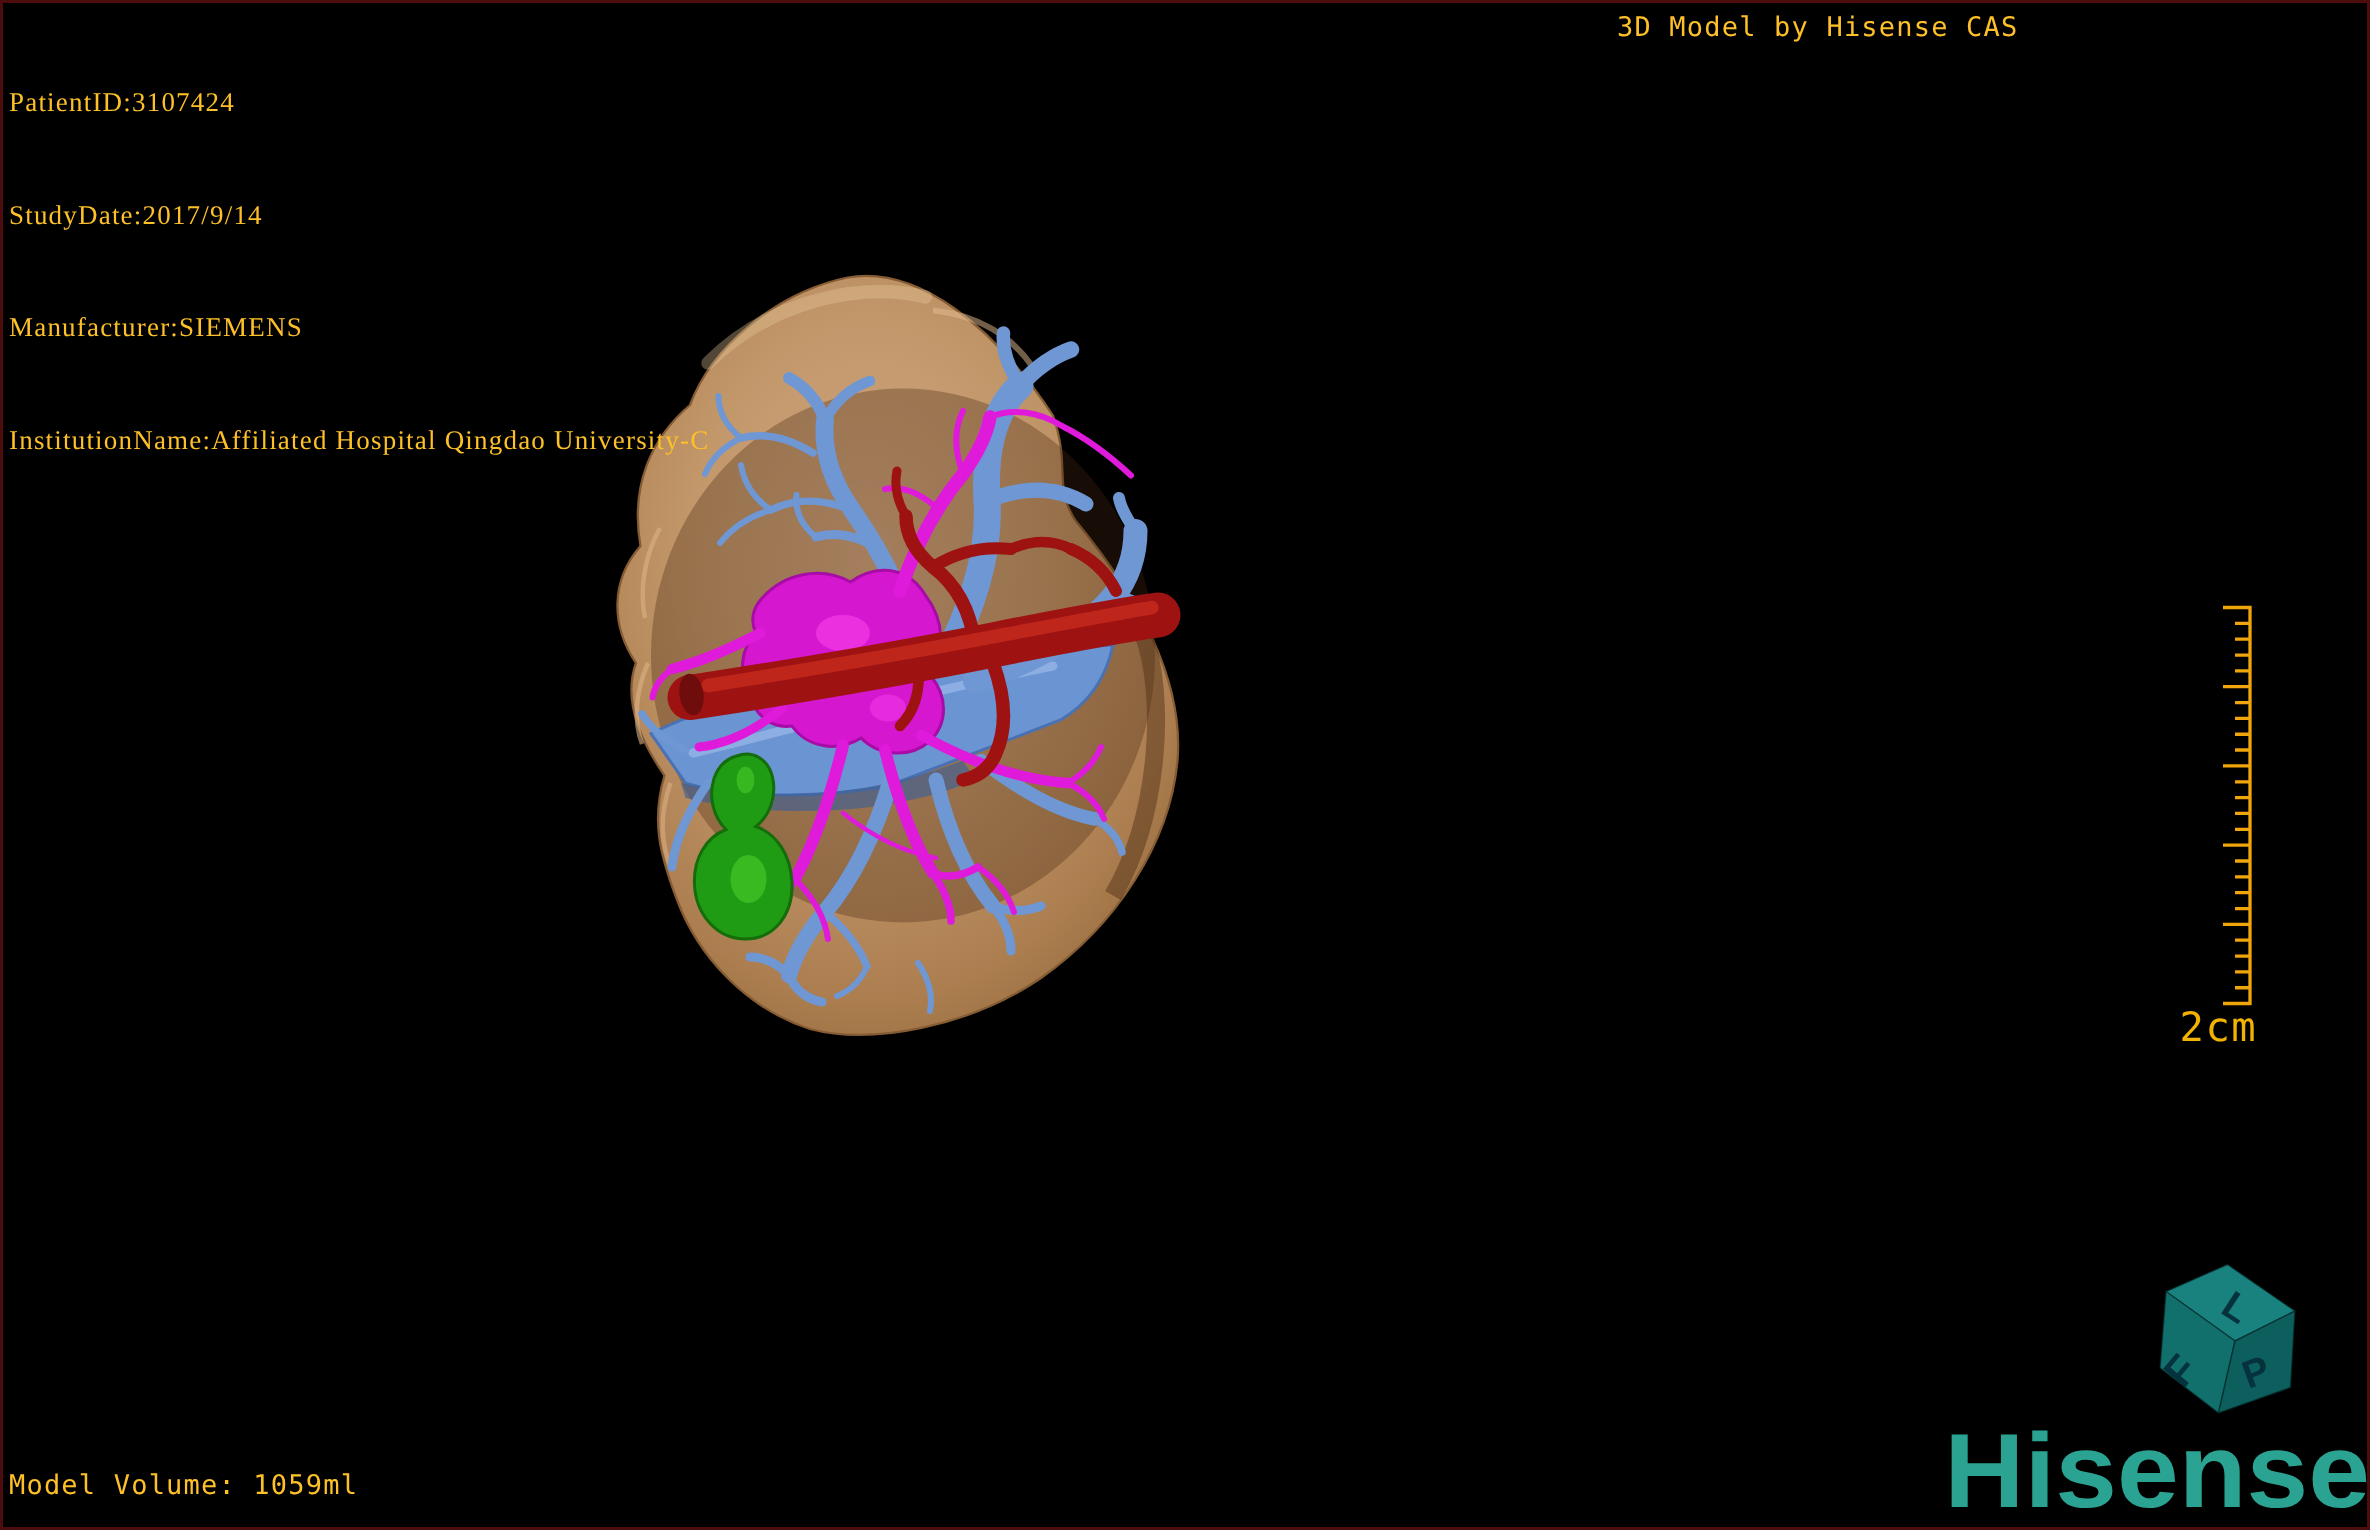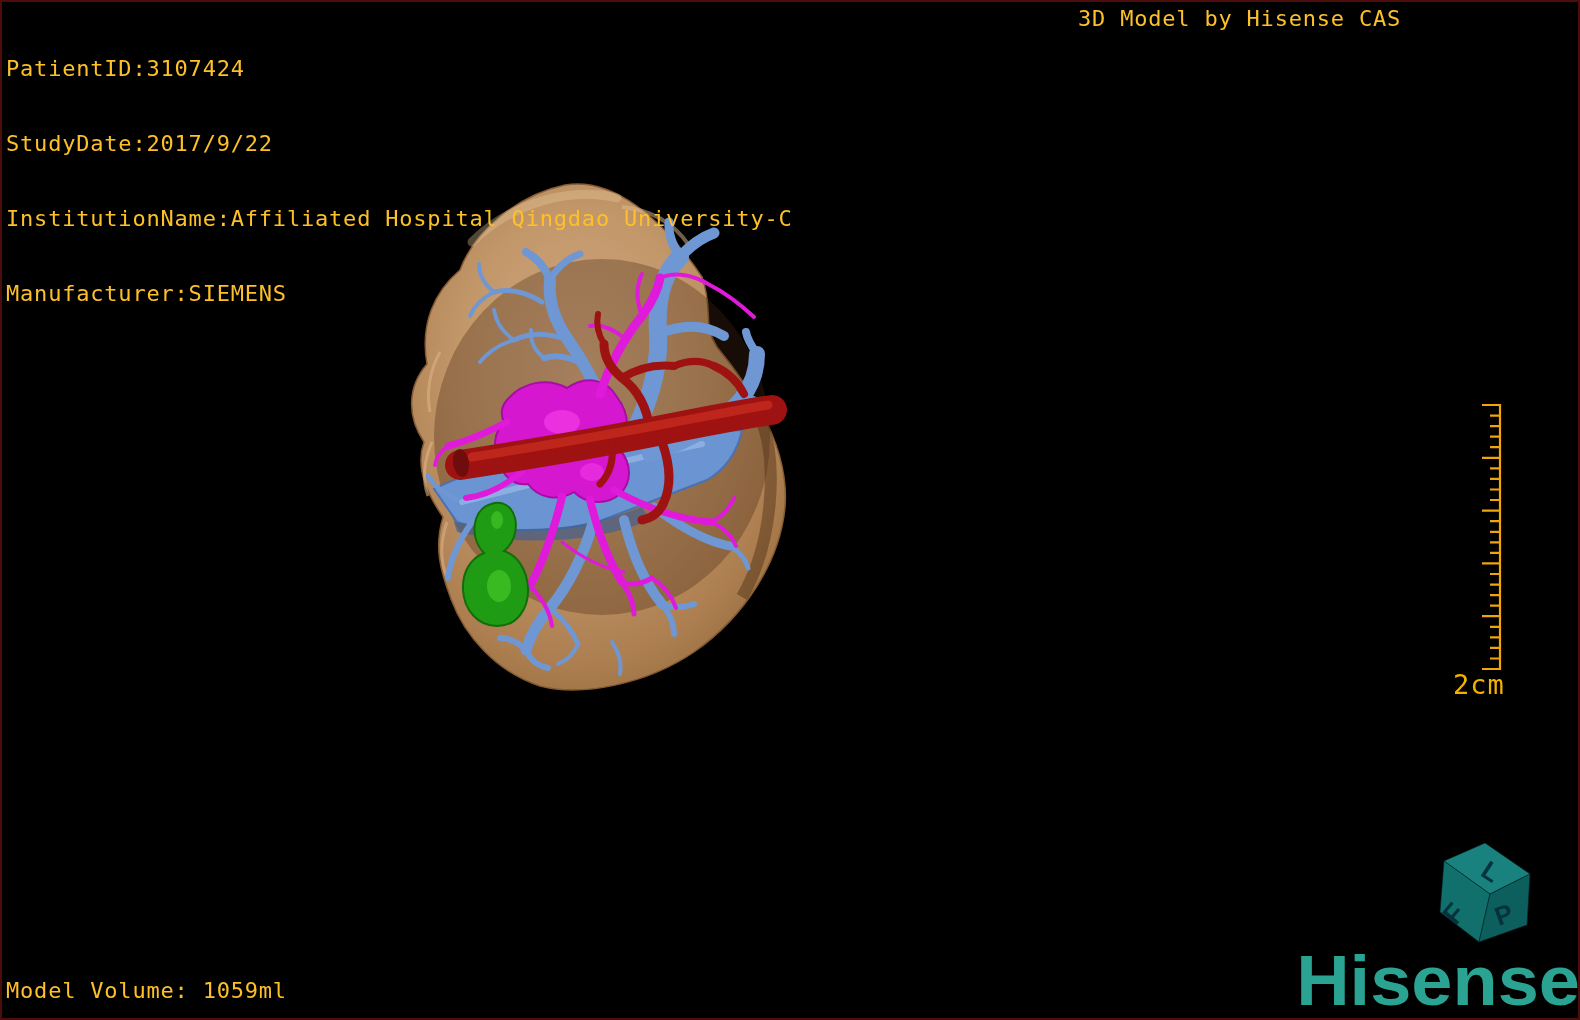--- a/index.html
+++ b/index.html
@@ -1,22 +1,22 @@
 <!DOCTYPE html>
 <html><head>
 <meta charset="utf-8">
 <style>
   html,body{margin:0;padding:0;background:#1a1a1a;}
   .screen{
     position:relative;width:1580px;height:1020px;
     background:#000;box-sizing:border-box;border:2px solid #4e0d0d;
     overflow:hidden;font-family:"DejaVu Sans Mono",monospace;
   }
-  .overlay-text{color:#fdc028;font-size:22px;line-height:25px;letter-spacing:.8px;white-space:pre;}
-  .info-top-left{position:absolute;left:4px;top:4px;}
+  .overlay-text{color:#fdc028;font-size:18px;line-height:25px;letter-spacing:.8px;white-space:pre;}
+  .info-top-left{position:absolute;left:4px;top:4px;font-family:Liberation Serif, serif;}
   .watermark{position:absolute;left:1076px;top:4px;}
   .volume{position:absolute;left:4px;top:976px;}
   .viewport{position:absolute;left:0;top:0;width:1580px;height:1020px;}
   .ruler{position:absolute;left:1435px;top:392px;}
   .cube{position:absolute;left:1418px;top:828px;}
   .logo{
     position:absolute;right:-2px;bottom:2px;
     font-family:"Liberation Sans",sans-serif;font-weight:700;
     font-size:74px;line-height:1;letter-spacing:0px;color:#2aa392;
     transform:scaleY(.95);transform-origin:bottom right;
@@ -139,23 +139,23 @@
       <path d="M489,502 C500,498 510,504 513,516 C516,529 511,542 502,549 C516,554 525,568 526,586
                C527,608 514,624 495,624 C476,624 462,608 461,588 C460,570 469,556 482,551
                C474,543 470,530 474,517 C477,508 482,504 489,502 Z" fill="#1f9c13" stroke="#146c0a" stroke-width="2"></path>
       <ellipse cx="497" cy="584" rx="12" ry="16" fill="#4fd32e" opacity="0.55"></ellipse>
       <ellipse cx="495" cy="518" rx="6" ry="9" fill="#4fd32e" opacity="0.5"></ellipse>
     </g>
   </svg>
 
   <div class="info-top-left overlay-text">
     <div>PatientID:3107424</div>
-    <div>StudyDate:2017/9/22</div>
+    <div>StudyDate:2017/9/14</div>
+    <div>Manufacturer:SIEMENS</div>
     <div>InstitutionName:Affiliated Hospital Qingdao University-C</div>
-    <div>Manufacturer:SIEMENS</div>
   </div>
 
   <div class="watermark overlay-text">3D Model by Hisense CAS</div>
 
   <div class="volume overlay-text">Model Volume: 1059ml</div>
 
   <svg class="ruler" width="80" height="312" viewBox="0 0 80 312">
     <g stroke="#f0a50a" stroke-width="2.2" fill="none">
       <path d="M45 11 H63 V275 H45"></path>
       <path d="M45 63.8 H63 M45 116.6 H63 M45 169.4 H63 M45 222.2 H63"></path>

